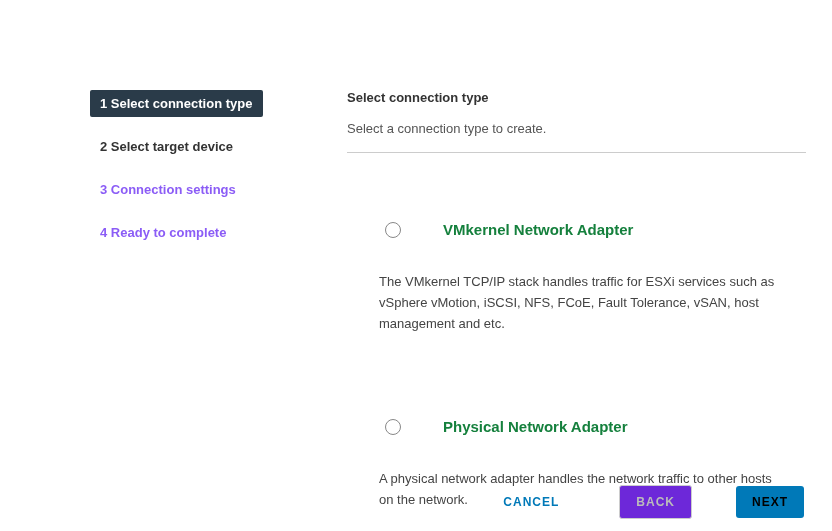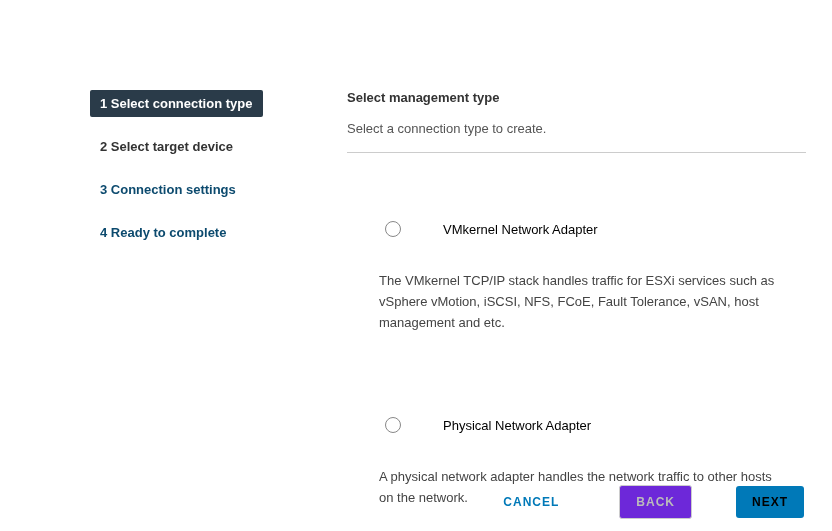--- a/index.html
+++ b/index.html
@@ -11,21 +11,21 @@
       height: 531px;
       position: relative;
       background: #fff;
     }
     .container { display: flex; padding: 10px 10px 0 10px; }
     .sidebar { width: 205px; flex-shrink: 0; }
     .step-item {
       padding: 6px 10px;
       font-size: 13px;
       font-weight: 600;
-      color: #0c4a6e;
+      color: #8b5cf6;
       margin-bottom: 2px;
     }
     .step-item.active {
       background: #2a3b49;
       color: #fff;
       border-radius: 2px;
     }
     .step-item.pending-next {
       color: #333;
     }
@@ -75,23 +75,23 @@
       background: #0079b8;
     }
     .radio.selected::after {
       content: "";
       width: 6px;
       height: 6px;
       border-radius: 50%;
       background: #fff;
     }
     .option-label {
-      font-size: 13px;
-      font-weight: 400;
-      color: #000000;
+      font-size: 15px;
+      font-weight: 700;
+      color: #15803d;
     }
     .option-desc {
       font-size: 13px;
       color: #444;
       line-height: 1.6;
       margin-left: 26px;
       padding-right: 8px;
     }
     .footer {
       position: absolute;
@@ -131,21 +131,21 @@
 
 <div class="container">
   <div class="sidebar">
     <div class="step-item active">1 Select connection type</div>
     <div class="step-item pending-next">2 Select target device</div>
     <div class="step-item">3 Connection settings</div>
     <div class="step-item">4 Ready to complete</div>
   </div>
 
   <div class="main">
-    <div class="page-title">Select management type</div>
+    <div class="page-title">Select connection type</div>
     <div class="page-subtitle">Select a connection type to create.</div>
     <hr class="hr">
 
     <div class="option-block">
       <div class="option-header">
         <span class="radio"></span>
         <span class="option-label">VMkernel Network Adapter</span>
       </div>
       <div class="option-desc">The VMkernel TCP/IP stack handles traffic for ESXi services such as vSphere vMotion, iSCSI, NFS, FCoE, Fault Tolerance, vSAN, host management and etc.</div>
     </div>

